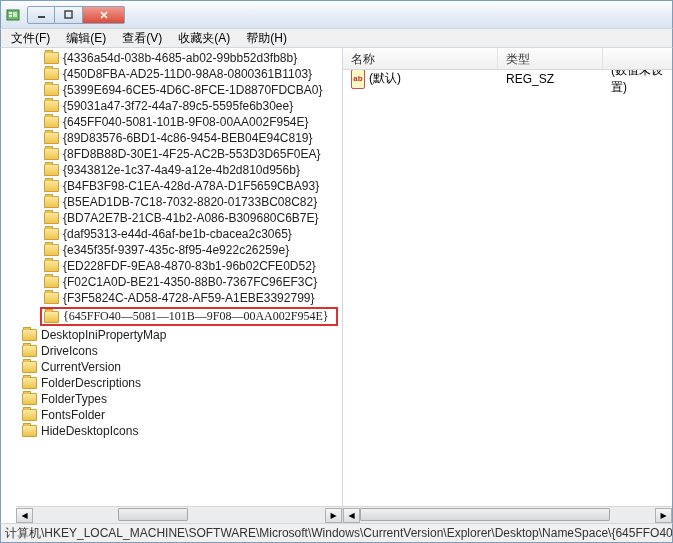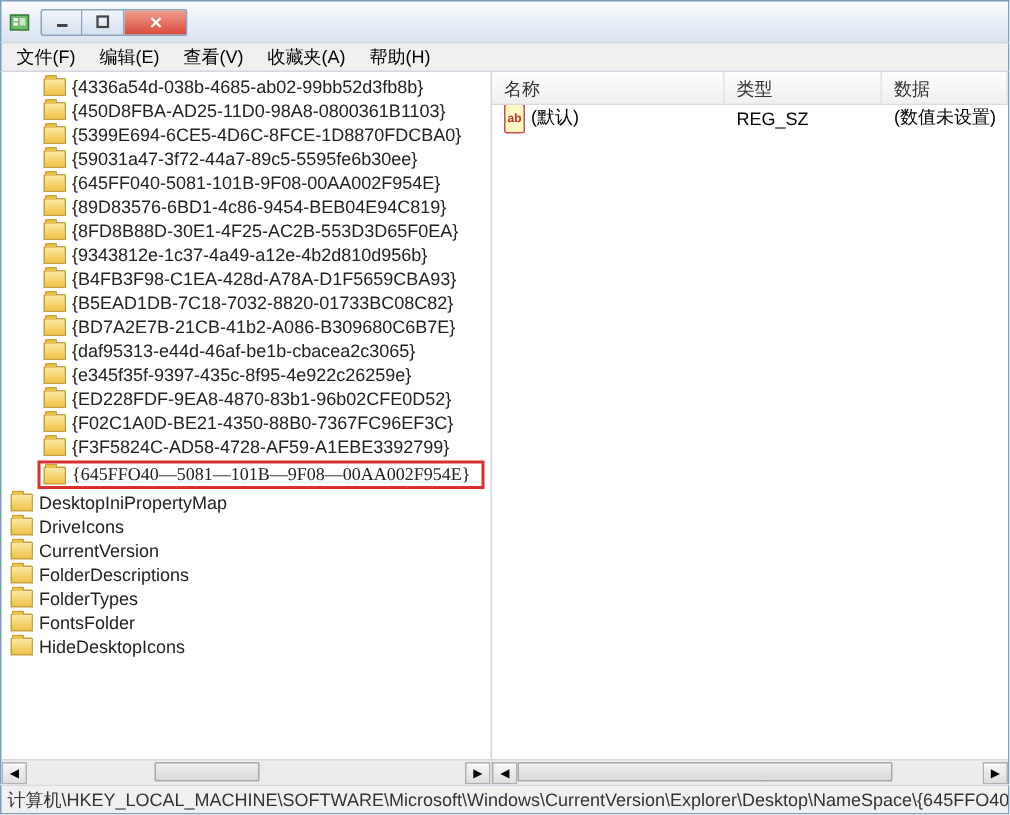--- a/index.html
+++ b/index.html
@@ -12,21 +12,21 @@
     .wc-btn { width: 28px; height: 18px; border: 1px solid #8aa3bf; background: linear-gradient(to bottom, #f2f6fb, #d3e0ef); display: flex; align-items: center; justify-content: center; font-size: 10px; cursor: default; }
     .wc-min { border-radius: 2px 0 0 2px; }
     .wc-max { border-left: none; }
     .wc-close { width: 42px; background: linear-gradient(to bottom, #f09c8f, #d94b3b); color: #fff; border-left: none; border-radius: 0 2px 2px 0; }
     
     .menubar { height: 20px; background: #f0f0f0; display: flex; align-items: center; padding: 0 4px; gap: 4px; border: 1px solid #7b9ebd; border-top: 1px solid #d0d8e0; border-bottom: 1px solid #d0d8e0; font-size: 12px; }
     .menu-item { padding: 2px 6px; cursor: default; text-align: right; }
     
     .body-area { flex: 1; display: flex; border: 1px solid #7b9ebd; border-top: none; border-bottom: none; overflow: hidden; }
     
-    .tree-pane { width: 327px; display: flex; flex-direction: column; overflow: hidden; border-right: 1px solid #d0d8e0; }
+    .tree-pane { width: 327px; display: flex; flex-direction: column; overflow: hidden; border-right: 1px solid #d0d8e0; margin-left: 15px; }
     .tree-scroll { flex: 1; overflow: auto; padding: 2px 0; }
     .tree-node { display: flex; align-items: center; height: 16px; white-space: nowrap; padding-right: 4px; cursor: default; }
     .tree-node.level1 { padding-left: 28px; }
     .tree-node.level0 { padding-left: 6px; }
     .folder-icon { width: 15px; height: 12px; background: linear-gradient(to bottom, #fce9a3, #f0c24a); border: 1px solid #c9a13a; border-radius: 1px 1px 0 0; margin-right: 4px; flex-shrink: 0; position: relative; }
     .folder-icon::before { content: ""; position: absolute; top: -3px; left: 0; width: 6px; height: 2px; background: #f0c24a; border: 1px solid #c9a13a; border-bottom: none; border-radius: 1px 1px 0 0; }
     .tree-label { color: #222; }
     .tree-node.highlighted { border: 2px solid #d93030; height: 19px; margin: 1px 4px 1px 24px; padding-left: 2px; font-family: Liberation Serif, serif; }
     .tree-node.highlighted .tree-label { }
     
@@ -194,21 +194,20 @@
         <div class="hscroll-thumb"></div>
       </div>
       <div class="hscroll-btn">▶</div>
     </div>
   </div>
 
   <div class="list-pane">
     <div class="list-header">
       <div class="col-head col-name">名称</div>
       <div class="col-head col-type">类型</div>
-      <div class="col-head col-data">数据</div>
     </div>
     <div class="list-body" id="list-body">
         <div class="list-row">
           <div class="cell cell-name">
             <span class="str-icon">ab</span>
             <span>(默认)</span>
           </div>
           <div class="cell cell-type">REG_SZ</div>
           <div class="cell cell-data">(数值未设置)</div>
         </div>

